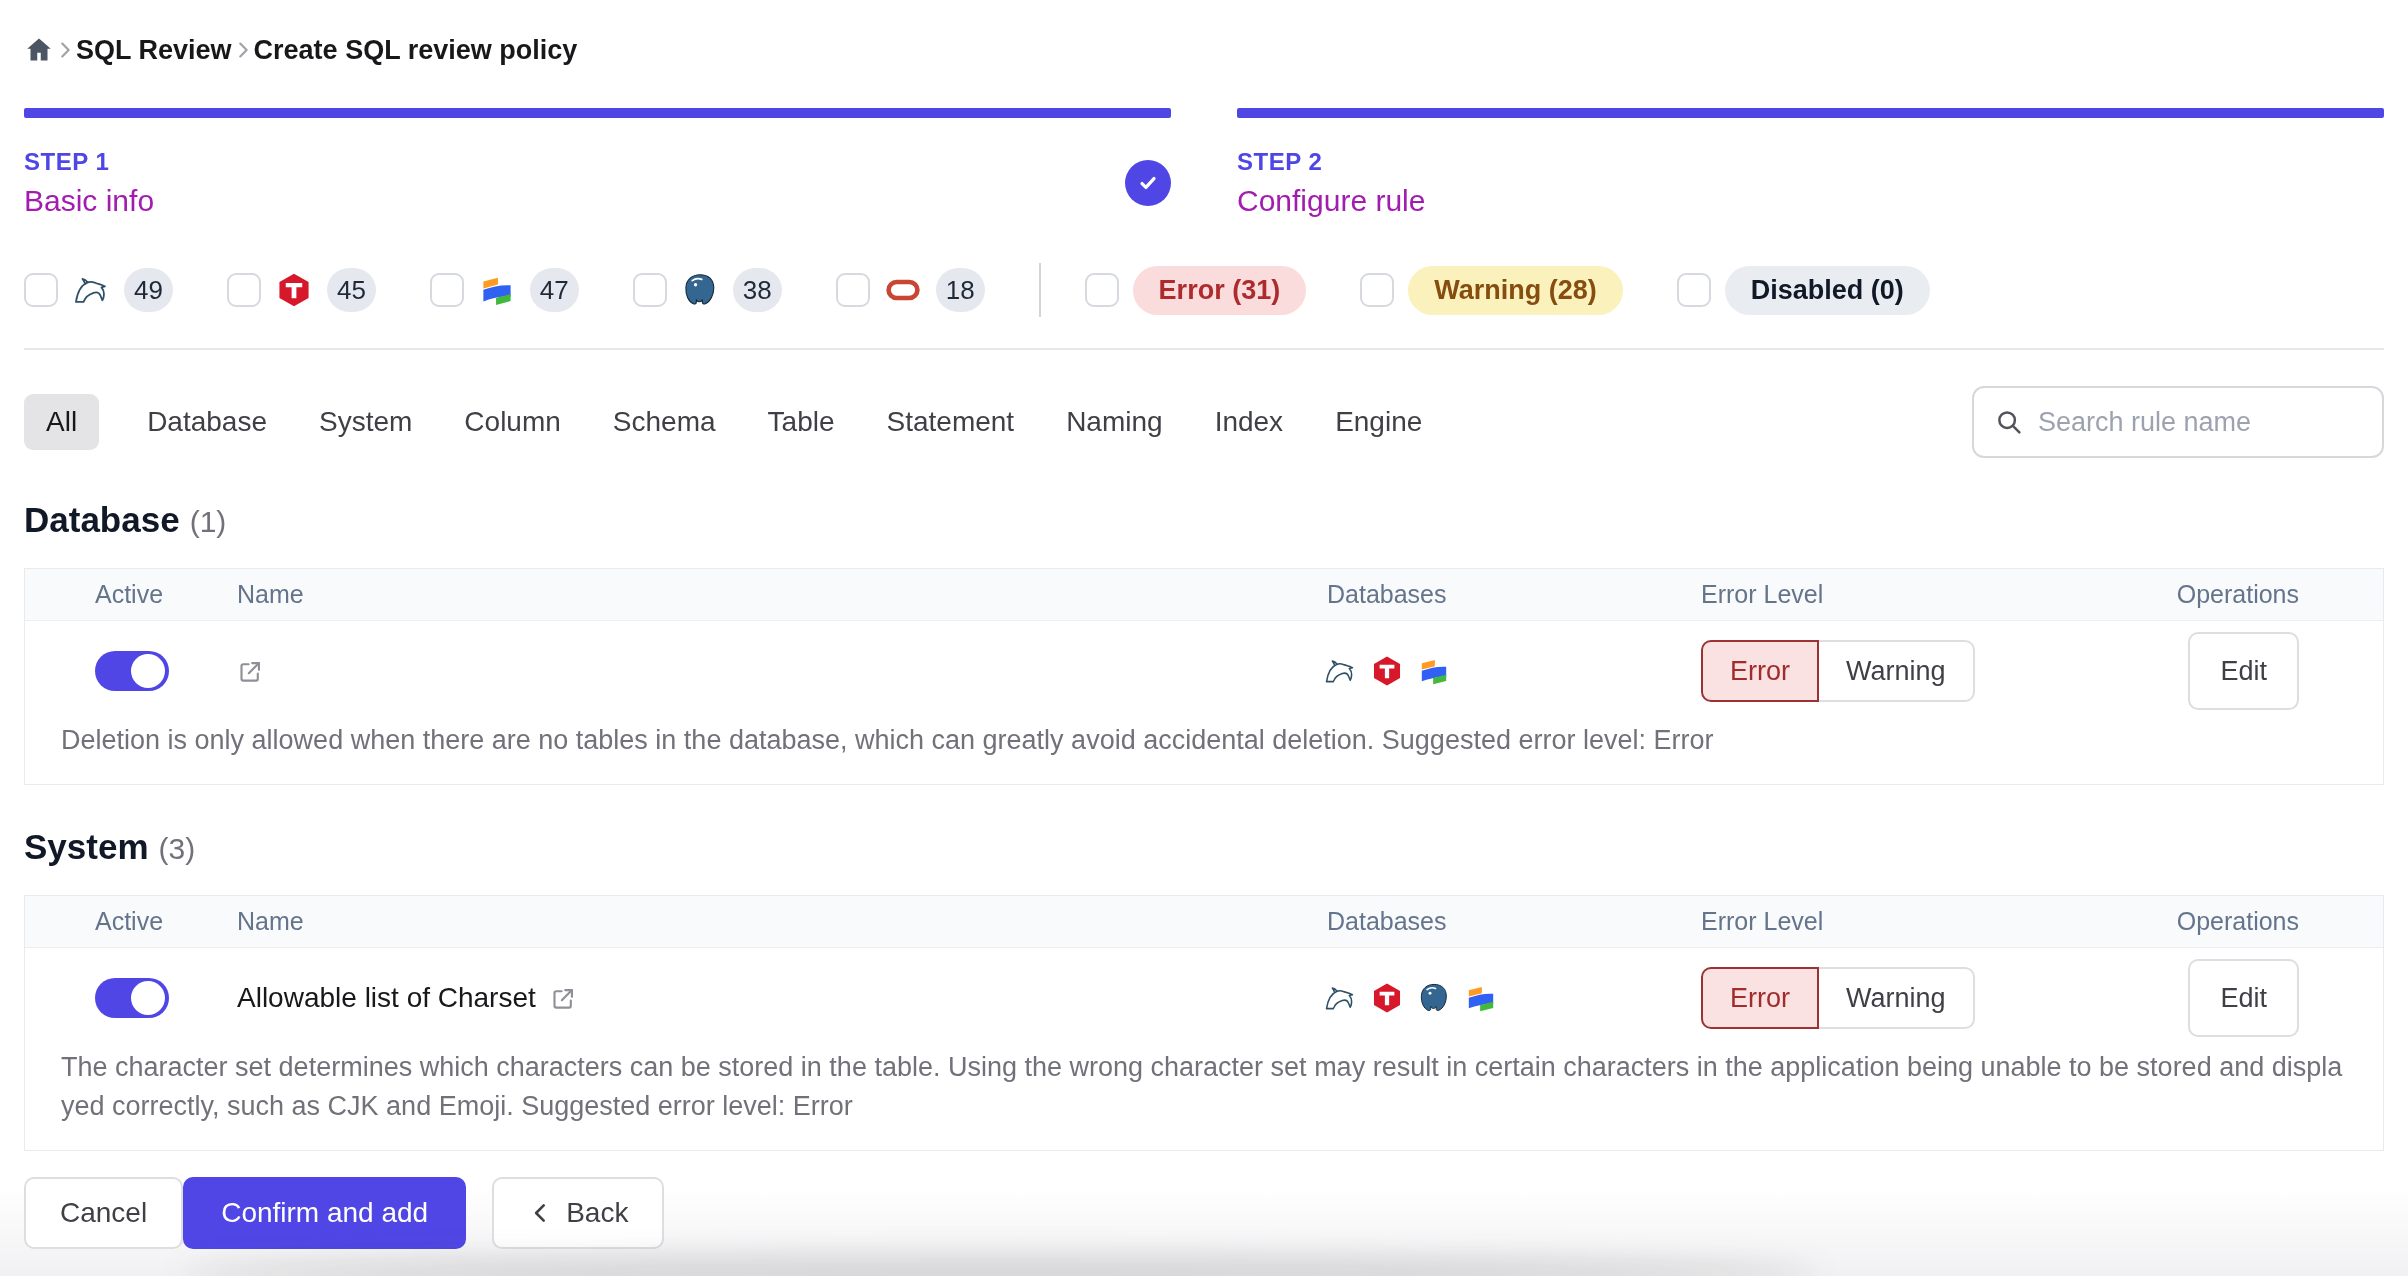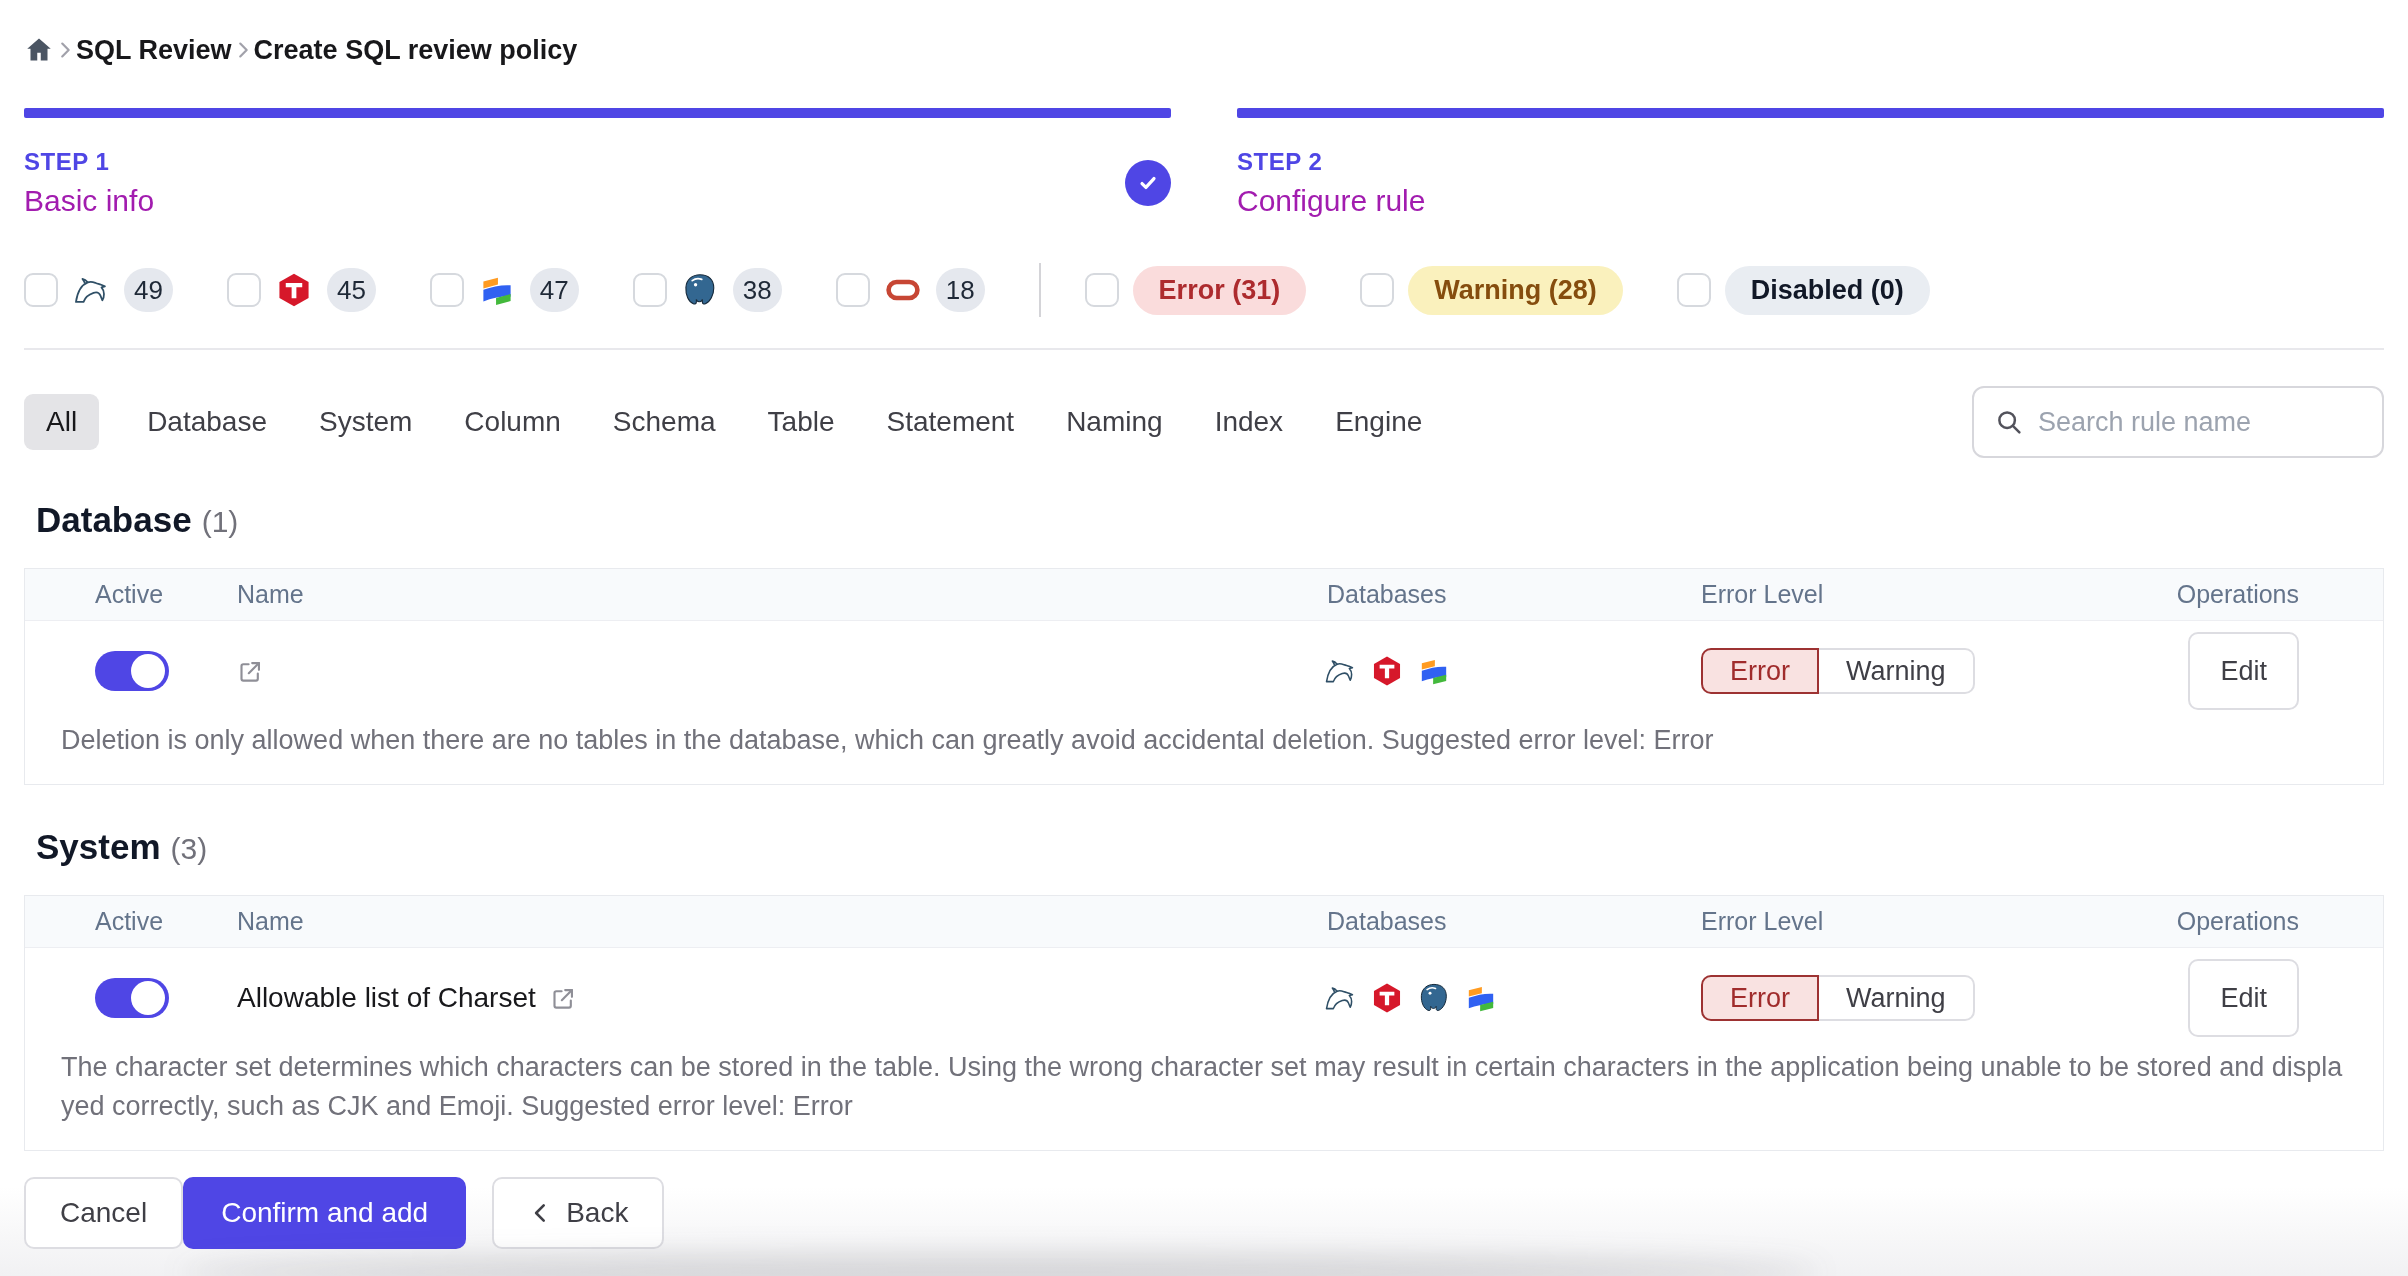--- a/index.html
+++ b/index.html
@@ -51,21 +51,21 @@
   .tab { font-size: 28px; color: #3f3f46; padding: 12px 4px; cursor: pointer; }
   .tab.selected { background: #e4e4e7; color: #18181b; border-radius: 9px; padding: 12px 22px; }
   .search-box { width: 412px; height: 72px; border: 2px solid #d7d7dc; border-radius: 12px;
     background: #fff; display: flex; align-items: center; gap: 14px; padding: 0 20px; }
   .search-box svg { width: 30px; height: 30px; flex: none; }
   .search-box input { border: none; outline: none; font-size: 27px; width: 100%;
     font-family: "Liberation Sans", sans-serif; color: #18181b; background: transparent; }
   .search-box input::placeholder { color: #9ca3af; }
 
   
-  .section-title { margin-top: 42px; font-size: 35px; font-weight: 700; color: #111827; margin-left: 12px; }
+  .section-title { margin-top: 42px; font-size: 35px; font-weight: 700; color: #111827; }
   .section-title .cnt { font-size: 30px; font-weight: 400; color: #71717a; margin-left: 10px; }
 
   .rules-table { margin-top: 28px; border: 1px solid #e8eaee; background: #fff; }
   .t-head, .t-row { display: grid; grid-template-columns: 212px 1082px 382px 455px 1fr; align-items: center; }
   .t-head { background: #f8fafc; height: 52px; border-bottom: 1px solid #edeef2; }
   .t-head > div { font-size: 25px; color: #64748b; }
   .h-active { padding-left: 70px; }
   .h-db { padding-left: 8px; }
   .h-ops { text-align: right; padding-right: 84px; }
   .t-row { height: 100px; }
@@ -73,21 +73,21 @@
   .c-name { display: flex; align-items: center; gap: 14px; font-size: 28px; font-weight: 500; color: #18181b; }
   .ext-ic svg { width: 27px; height: 27px; display: block; }
   .c-dbs { display: flex; align-items: center; gap: 13px; padding-left: 4px; }
   .c-ops { display: flex; justify-content: flex-end; padding-right: 84px; }
   .t-desc { font-size: 27px; color: #71717a; line-height: 1.45; padding: 0 40px 24px 36px; word-break: break-all; }
 
   .toggle { width: 74px; height: 40px; border-radius: 999px; background: #4f46e5; position: relative; cursor: pointer; }
   .toggle .knob { position: absolute; top: 3px; right: 4px; width: 34px; height: 34px; border-radius: 50%; background: #fff; }
 
   .seg { display: flex; }
-  .seg-btn { height: 46px; display: flex; align-items: center; justify-content: center;
+  .seg-btn { height: 62px; display: flex; align-items: center; justify-content: center;
     font-size: 27px; padding: 0 27px; background: #fff; border: 2px solid #dddde2; color: #3f3f46; cursor: pointer; }
   .seg-btn:first-child { border-radius: 10px 0 0 10px; }
   .seg-btn:last-child { border-radius: 0 10px 10px 0; border-left: none; }
   .seg-btn.sel { background: #f9e2e1; border: 2px solid #9d3232; color: #a02c2c; font-weight: 500; }
   .btn { height: 78px; display: inline-flex; align-items: center; justify-content: center; gap: 12px;
     font-size: 27px; color: #3f3f46; background: #fff; border: 2px solid #dddde2; border-radius: 10px;
     padding: 0 30px; cursor: pointer; font-family: "Liberation Sans", sans-serif; }
 
   
   .footer { display: flex; align-items: center; margin-top: 26px; }

